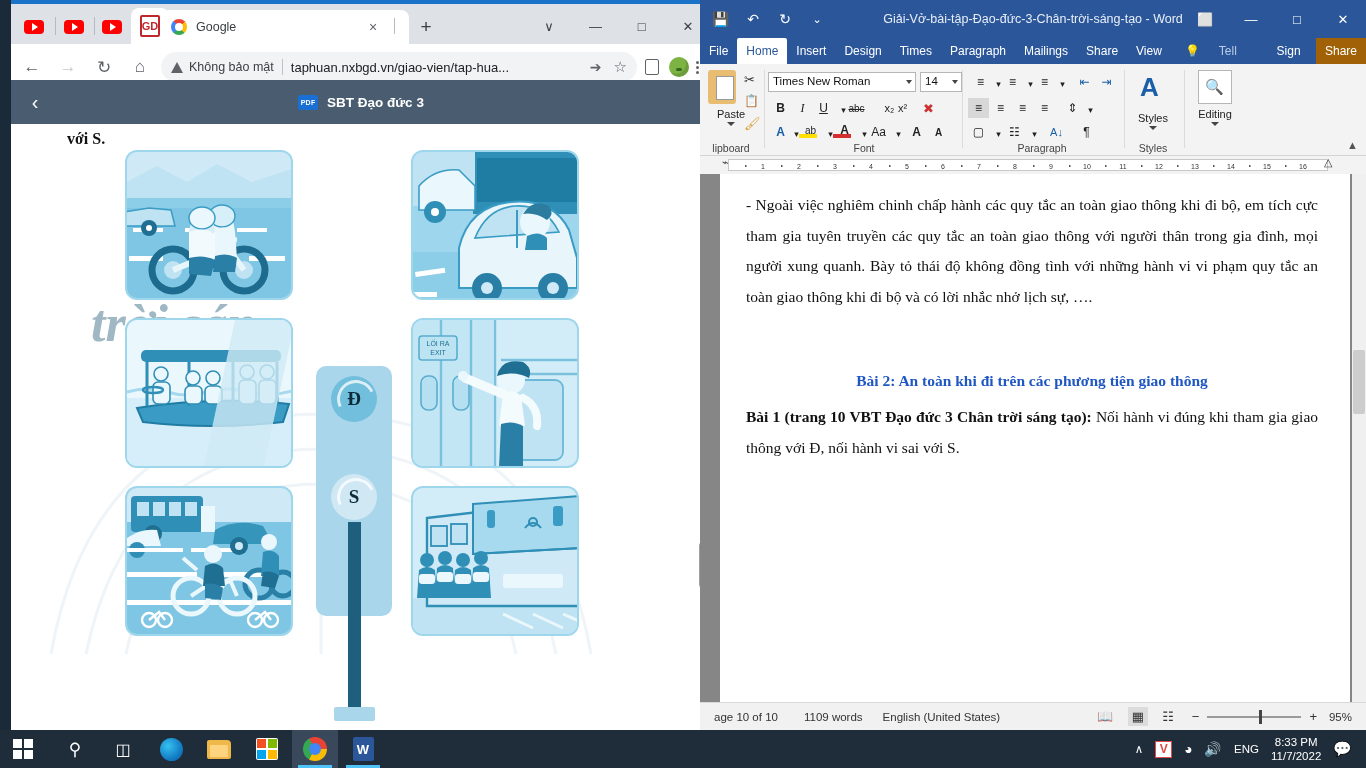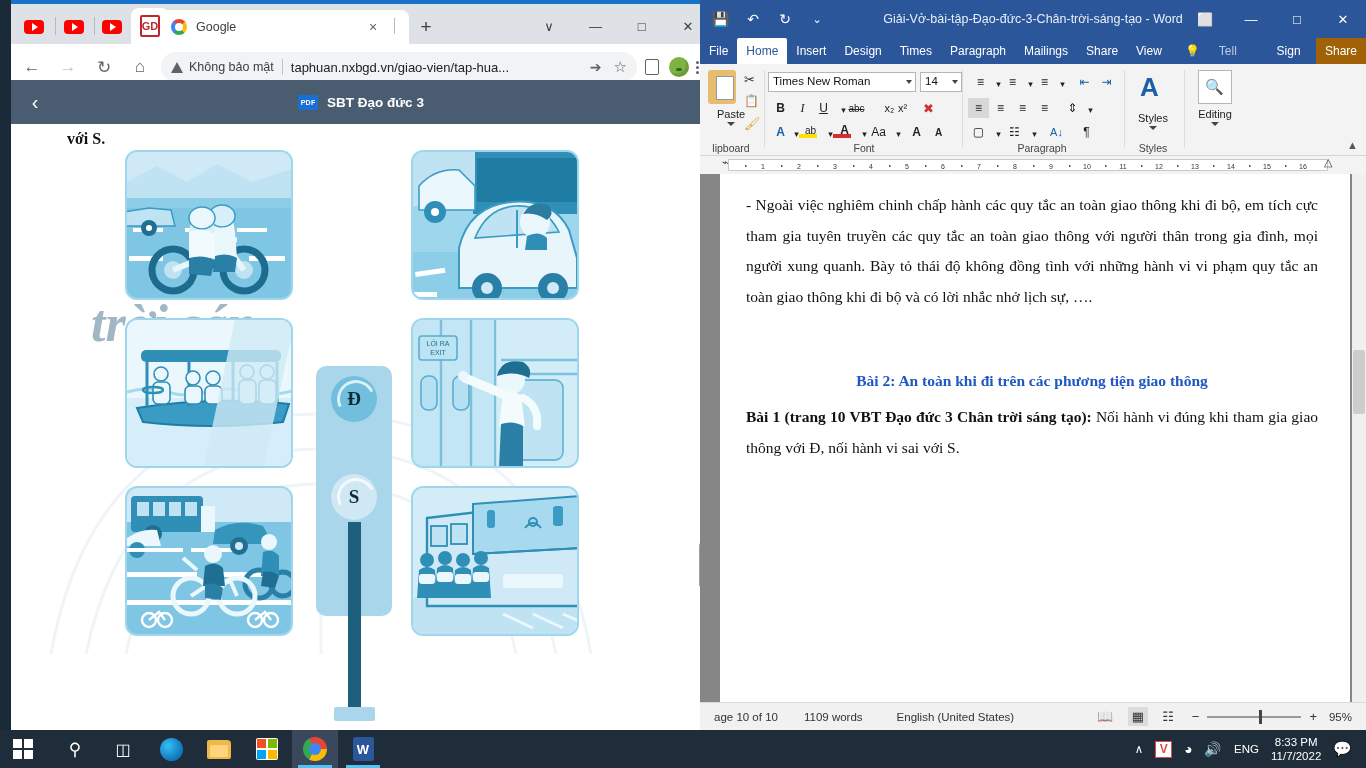--- a/index.html
+++ b/index.html
@@ -694,21 +694,21 @@
         </div>
       </div>
     </div>
     <div class="w-vscroll">
       <div class="w-vthumb"></div>
     </div>
 
     <div class="w-statusbar">
       <span class="sb-item">age 10 of 10</span>
       <span class="sb-item" style="margin-left:26px;">1109 words</span>
-      <span class="sb-item" style="margin-left:34px;">English (United States)</span>
+      <span class="sb-item" style="margin-left:20px;">English (United States)</span>
       <span style="margin-left:auto;"></span>
       <span class="sb-item" style="font-size:13px;">📖</span>
       <span class="sb-item" style="font-size:13px;background:#dcdcdc;padding:2px 4px;">▦</span>
       <span class="sb-item" style="font-size:13px;">☷</span>
       <span class="sb-item" style="font-size:13px;margin-left:18px;">−</span>
       <span style="display:inline-block;width:94px;height:2px;background:#9a9a9a;margin:0 8px;position:relative;">
         <i style="position:absolute;left:52px;top:-6px;width:3px;height:14px;background:#444;display:block;"></i>
       </span>
       <span class="sb-item" style="font-size:13px;margin-left:0;">+</span>
       <span class="sb-item" style="margin-left:12px;margin-right:14px;">95%</span>

